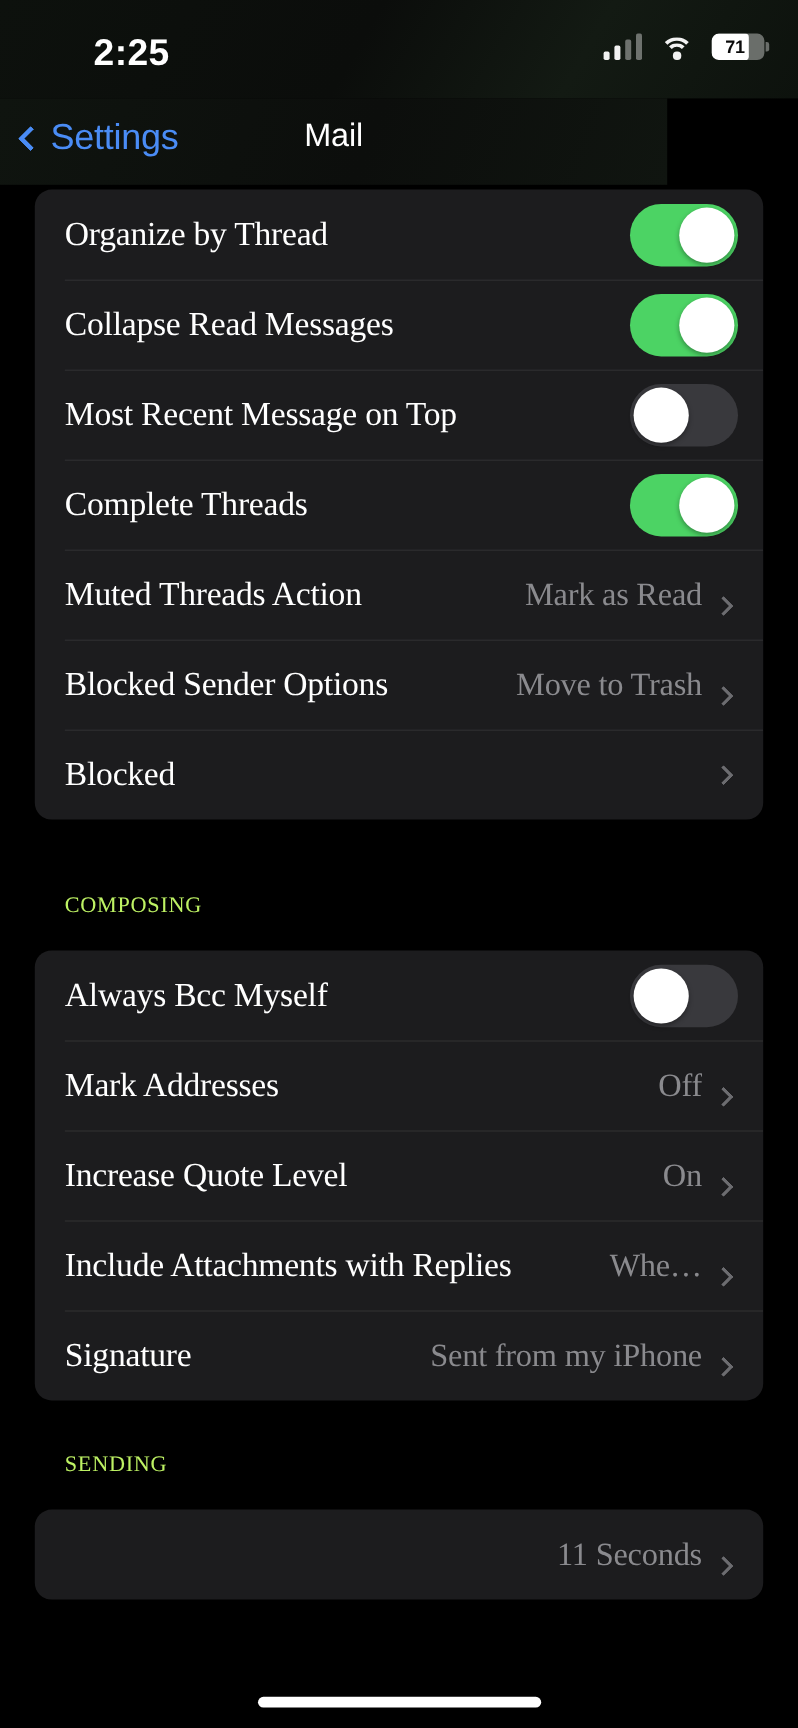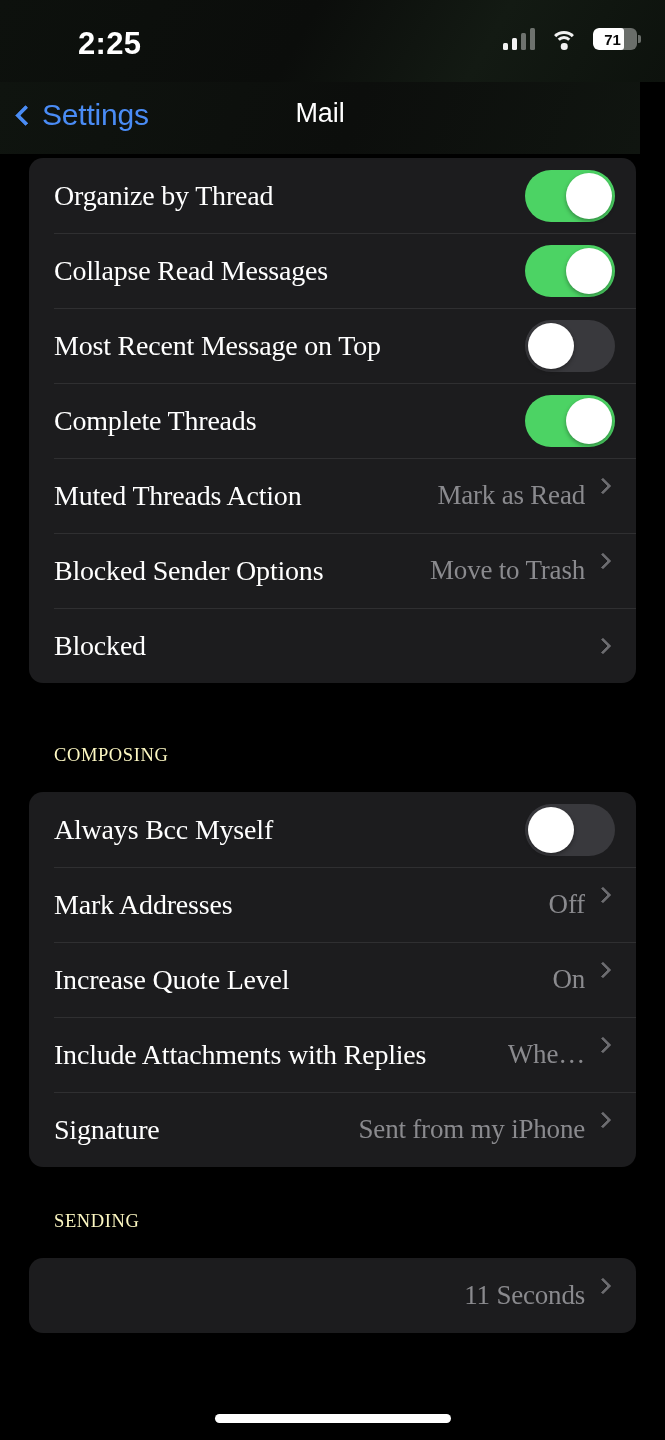--- a/index.html
+++ b/index.html
@@ -64,21 +64,21 @@
     font-size:15px; font-weight:bold; color:#0b0b0b; letter-spacing:-0.2px;
     padding-right:5px;
   }
   .battery .cap {
     position:absolute; right:-4px; top:7px; width:3px; height:8px;
     border-radius:0 2px 2px 0; background:#6a6e6a;
   }
 
   
   .navbar {
-    position:absolute; top:82px; left:0; width:640px; height:72px;
+    position:absolute; top:82px; left:0; width:556px; height:72px;
     background:linear-gradient(110deg,#0f140f 0%,#0c0e0c 55%,#101510 100%);
   }
   .back {
     position:absolute; left:14px; top:16px;
     display:flex; align-items:center; gap:6px;
     color:#4a8cf5; cursor:pointer;
   }
   .back .chev-l {
     width:15px; height:15px;
     border-left:4.2px solid #4a8cf5; border-bottom:4.2px solid #4a8cf5;
@@ -88,41 +88,41 @@
   .back-label { font-size:30px; letter-spacing:-0.2px; }
   .nav-title {
     position:absolute; left:0; right:0; top:16px; text-align:center;
     color:#fff; font-size:27px; font-weight:normal; letter-spacing:-0.1px;
   }
 
   
   .content { position:absolute; top:154px; left:0; width:665px;font-family:Liberation Serif, serif; }
 
   .group-header {
-    color:#fef9c3; font-size:18.5px; letter-spacing:0.6px;
+    color:#bef264; font-size:18.5px; letter-spacing:0.6px;
     padding:0 0 0 54px; text-transform:uppercase;
   }
 
   .card {
     margin:0 29px; background:#1c1c1e; border-radius:14px; overflow:hidden;
   }
 
   .row {
     position:relative; display:flex; align-items:center;
     height:75px; padding:0 25px 0 25px;
   }
   .row + .row::before {
     content:""; position:absolute; left:25px; right:0; top:0;
     height:1px; background:#2f2f31;
   }
   .row-label {
     color:#fff; font-size:28px; letter-spacing:-0.2px; white-space:nowrap;
   }
   .row-right {
-    margin-left:auto; display:flex; align-items:flex-start; gap:12px;
+    margin-left:auto; display:flex; align-items:flex-end; gap:12px;
     min-width:0;
   }
   .row-value {
     color:#8a8a8e; font-size:27px; letter-spacing:-0.2px;
     white-space:nowrap; overflow:hidden; text-overflow:ellipsis;
   }
   .row-value.clip { max-width:105px; }
   .chev-r {
     flex:0 0 auto; width:12px; height:12px;
     border-top:3.4px solid #6c6c70; border-right:3.4px solid #6c6c70;

